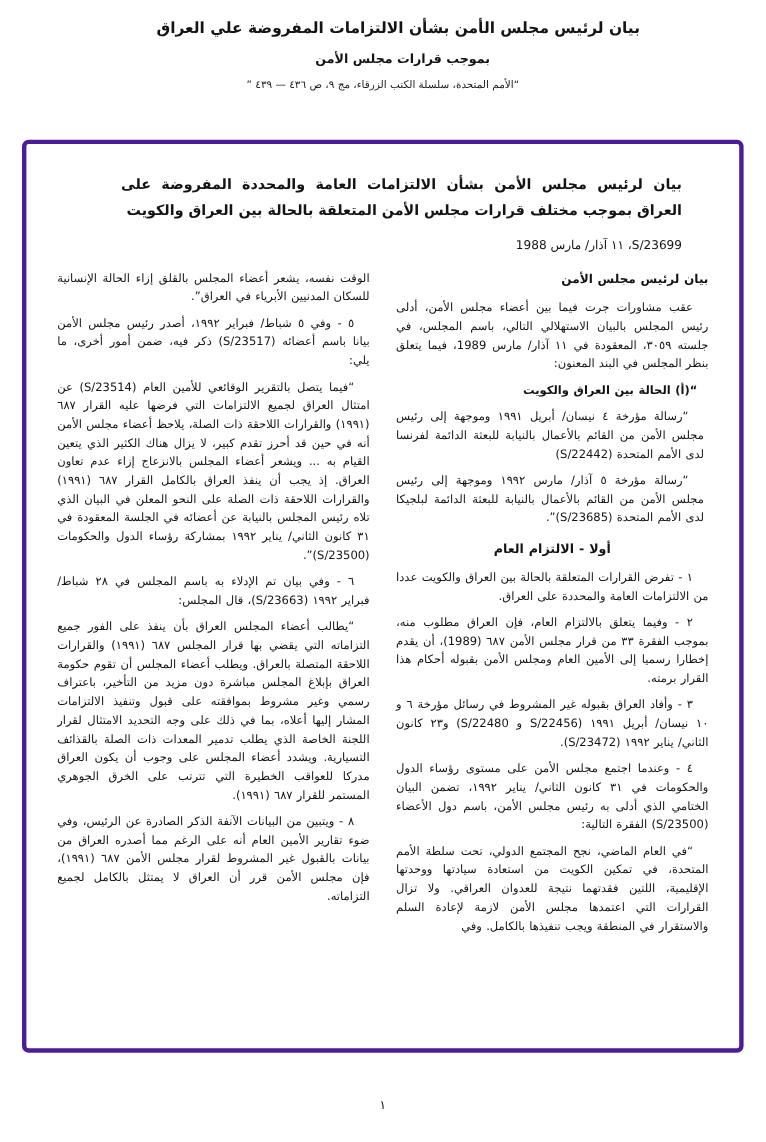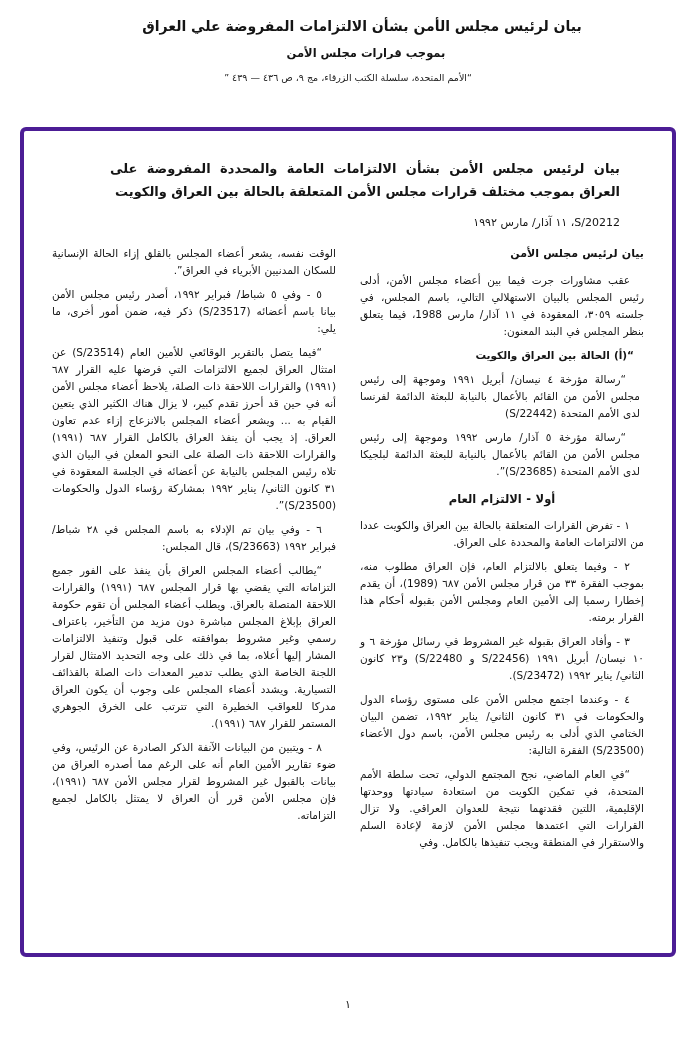--- a/index.html
+++ b/index.html
@@ -88,26 +88,26 @@
 <div class="page">
 
   <div class="top-header">
     <div class="top-title1">بيان لرئيس مجلس الأمن بشأن الالتزامات المفروضة علي العراق</div>
     <div class="top-title2">بموجب قرارات مجلس الأمن</div>
     <div class="top-source">“الأمم المتحدة، سلسلة الكتب الزرقاء، مج ٩، ص ٤٣٦ — ٤٣٩ ”</div>
   </div>
 
   <div class="green-box">
     <div class="doc-title">بيان لرئيس مجلس الأمن بشأن الالتزامات العامة والمحددة المفروضة على العراق بموجب مختلف قرارات مجلس الأمن المتعلقة بالحالة بين العراق والكويت</div>
-    <div class="doc-ref">S/20212، ١١ آذار/ مارس ١٩٩٢</div>
+    <div class="doc-ref">S/23699، ١١ آذار/ مارس 1988</div>
 
     <div class="columns">
       <div class="col">
           <p class="para colheader">بيان لرئيس مجلس الأمن</p>
-          <p class="para para">عقب مشاورات جرت فيما بين أعضاء مجلس الأمن، أدلى رئيس المجلس بالبيان الاستهلالي التالي، باسم المجلس، في جلسته ٣٠٥٩، المعقودة في ١١ آذار/ مارس 1988، فيما يتعلق بنظر المجلس في البند المعنون:</p>
+          <p class="para para">عقب مشاورات جرت فيما بين أعضاء مجلس الأمن، أدلى رئيس المجلس بالبيان الاستهلالي التالي، باسم المجلس، في جلسته ٣٠٥٩، المعقودة في ١١ آذار/ مارس 1989، فيما يتعلق بنظر المجلس في البند المعنون:</p>
           <p class="para bolditem">“(أ) الحالة بين العراق والكويت</p>
           <p class="para item">“رسالة مؤرخة ٤ نيسان/ أبريل ١٩٩١ وموجهة إلى رئيس مجلس الأمن من القائم بالأعمال بالنيابة للبعثة الدائمة لفرنسا لدى الأمم المتحدة (S/22442)</p>
           <p class="para item">“رسالة مؤرخة ٥ آذار/ مارس ١٩٩٢ وموجهة إلى رئيس مجلس الأمن من القائم بالأعمال بالنيابة للبعثة الدائمة لبلجيكا لدى الأمم المتحدة (S/23685)”.</p>
           <p class="para sectionheader">أولا - الالتزام العام</p>
           <p class="para para">١ - تفرض القرارات المتعلقة بالحالة بين العراق والكويت عددا من الالتزامات العامة والمحددة على العراق.</p>
           <p class="para para">٢ - وفيما يتعلق بالالتزام العام، فإن العراق مطلوب منه، بموجب الفقرة ٣٣ من قرار مجلس الأمن ٦٨٧ (1989)، أن يقدم إخطارا رسميا إلى الأمين العام ومجلس الأمن بقبوله أحكام هذا القرار برمته.</p>
           <p class="para para">٣ - وأفاد العراق بقبوله غير المشروط في رسائل مؤرخة ٦ و ١٠ نيسان/ أبريل ١٩٩١ (S/22456 و S/22480) و٢٣ كانون الثاني/ يناير ١٩٩٢ (S/23472).</p>
           <p class="para para">٤ - وعندما اجتمع مجلس الأمن على مستوى رؤساء الدول والحكومات في ٣١ كانون الثاني/ يناير ١٩٩٢، تضمن البيان الختامي الذي أدلى به رئيس مجلس الأمن، باسم دول الأعضاء (S/23500) الفقرة التالية:</p>
           <p class="para quote">“في العام الماضي، نجح المجتمع الدولي، تحت سلطة الأمم المتحدة، في تمكين الكويت من استعادة سيادتها ووحدتها الإقليمية، اللتين فقدتهما نتيجة للعدوان العراقي. ولا تزال القرارات التي اعتمدها مجلس الأمن لازمة لإعادة السلم والاستقرار في المنطقة ويجب تنفيذها بالكامل. وفي</p>
         </div>

